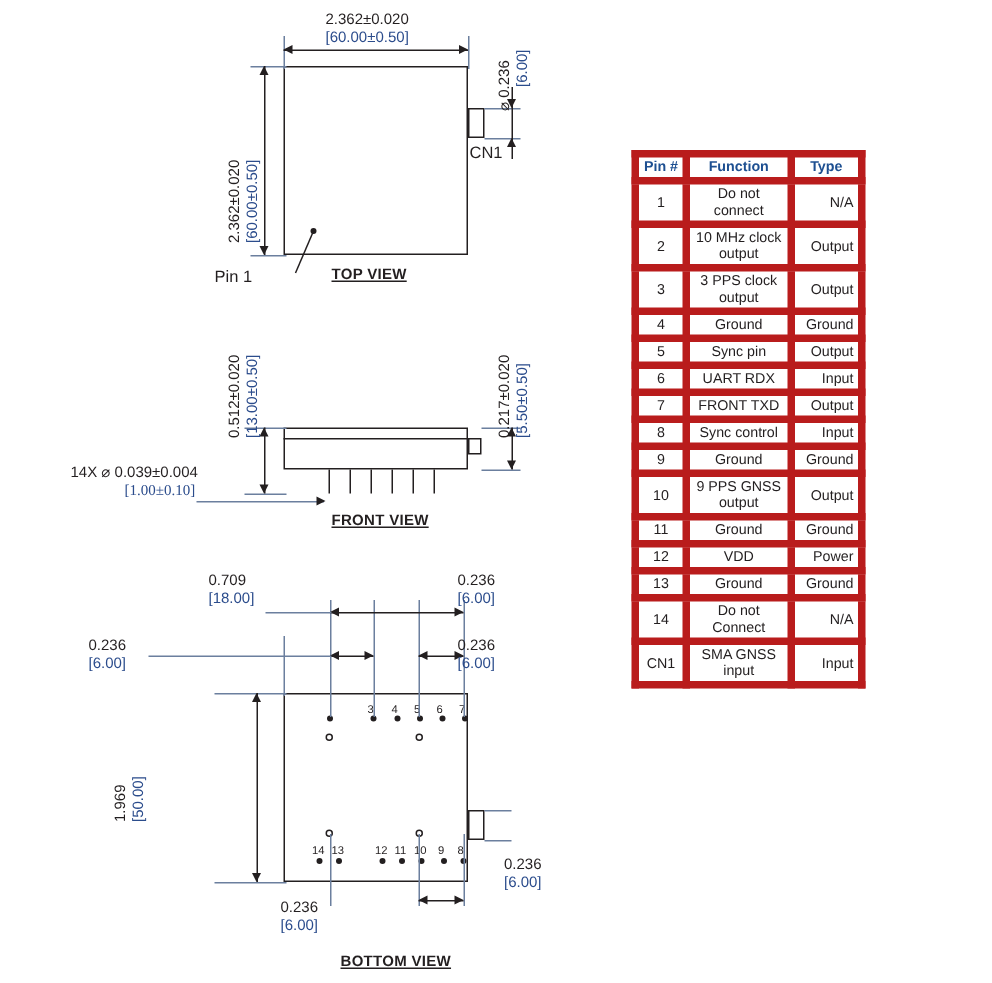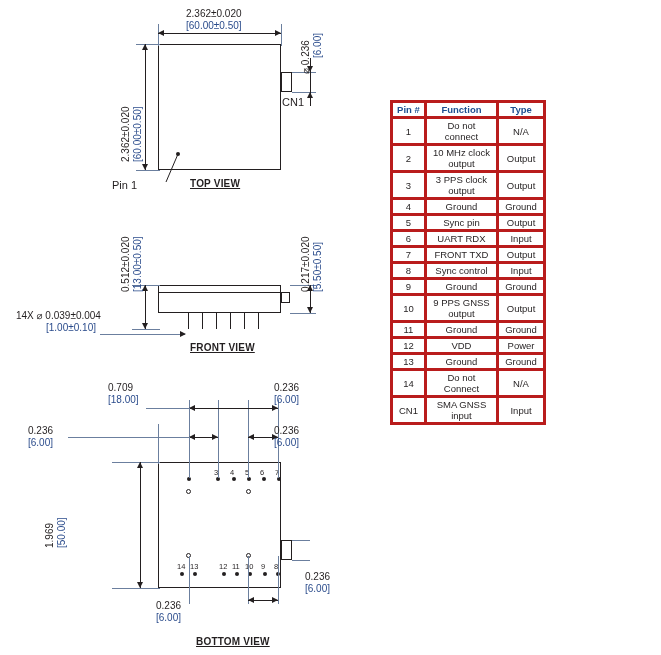--- a/index.html
+++ b/index.html
@@ -4,21 +4,21 @@
 <style>
   * { box-sizing: border-box; }
   html, body {
     margin: 0; padding: 0;
     width: 661px; height: 655px;
     background: #ffffff;
     font-family: "Liberation Sans", sans-serif;
     color: #231f20;
     overflow: hidden;
   }
-  #root { position: relative; width: 546px; height: 655px; }
+  #root { position: relative; width: 546px; height: 655px; margin-left: 31px; }
 
   .dim-text {
     position: absolute;
     font-size: 10px;
     line-height: 12px;
     color: #231f20;
     white-space: nowrap;
   }
   .blue { color: #2b4c8c; }
   .view-label {
@@ -89,34 +89,34 @@
   }
 
   
   #pin-table {
     position: absolute;
     left: 390px; top: 100px;
     border-collapse: collapse;
     font-size: 9.5px;
   }
   #pin-table th, #pin-table td {
-    border: 3px solid #b91c1c;
+    border: 5px solid #b91c1c;
     padding: 1px 3px;
     text-align: center;
     height: 14px;
     color: #231f20;
     background: #ffffff;
   }
   #pin-table th {
     font-weight: bold;
     color: #1d4f91;
   }
   #pin-table td.func { width: 128px; }
   #pin-table td.num { width: 48px; }
-  #pin-table td.type { width: 62px; }
+  #pin-table td.type { width: 62px; text-align: right; }
 
   .lead { position:absolute; background:#231f20; width:1.4px; }
   .front-band { position:absolute; border-top:1px solid #231f20; }
 </style>
 </head>
 <body>
 
 <div id="root">
 
   <div class="rect-outline" style="left:158px; top:44px; width:123px; height:126px;"></div>
@@ -181,21 +181,21 @@
   <div class="ext-h" style="left:290px; top:313px; width:26px;"></div>
   <div class="line-v" style="left:310px; top:285px; height:28px;"></div>
   <div class="arrowU" style="left:307px; top:285px;"></div>
   <div class="arrowD" style="left:307px; top:307px;"></div>
   <div class="dim-text rot" style="left:300px; top:292px;">0.217±0.020</div>
   <div class="dim-text blue rot" style="left:312px; top:292px;">[5.50±0.50]</div>
 
   <div class="ext-h" style="left:100px; top:334px; width:85px;"></div>
   <div class="arrowR" style="left:180px; top:331px;"></div>
   <div class="dim-text" style="left:16px; top:310px;">14X  ⌀ 0.039±0.004</div>
-  <div class="dim-text blue" style="left:46px; top:322px;">[1.00±0.10]</div>
+  <div class="dim-text blue" style="left:52px; top:322px;font-family:Liberation Serif, serif;">[1.00±0.10]</div>
 
   <div class="view-label" style="left:190px; top:342px;">FRONT VIEW</div>
 
   <div class="rect-outline" style="left:158px; top:462px; width:123px; height:126px;"></div>
   <div class="rect-outline" style="left:281px; top:540px; width:11px; height:20px;"></div>
 
   <div class="pin-dot" style="left:187px; top:477px;"></div>
   <div class="pin-circle" style="left:186px; top:489px;"></div>
   <div class="pin-dot" style="left:216px; top:477px;"></div>
   <div class="pin-dot" style="left:232px; top:477px;"></div>

